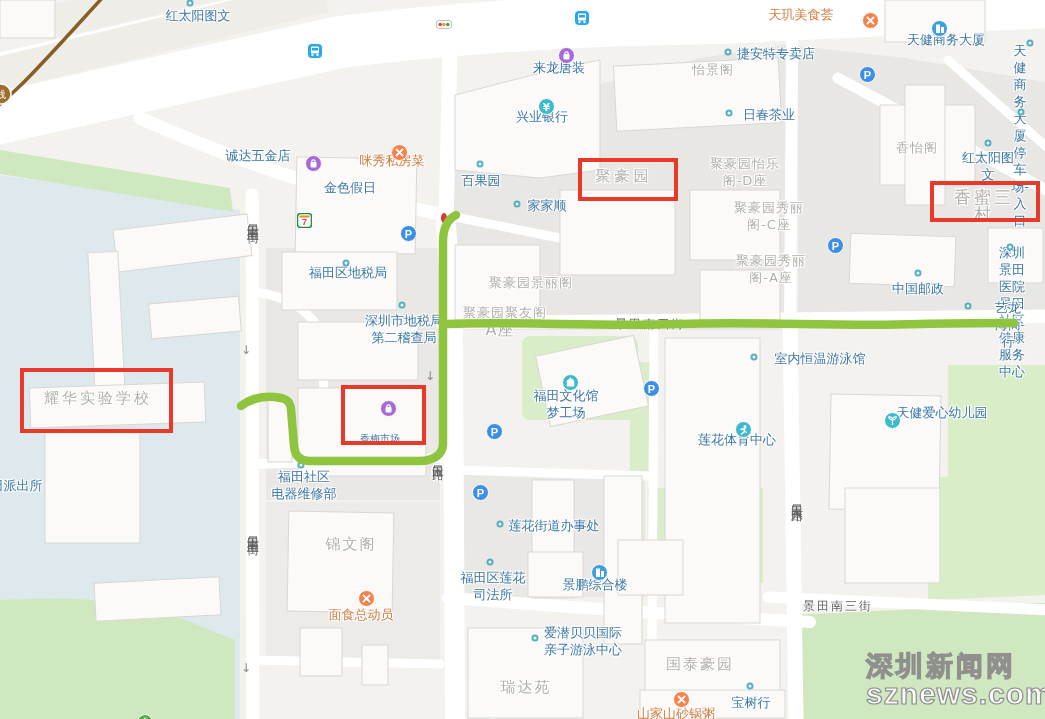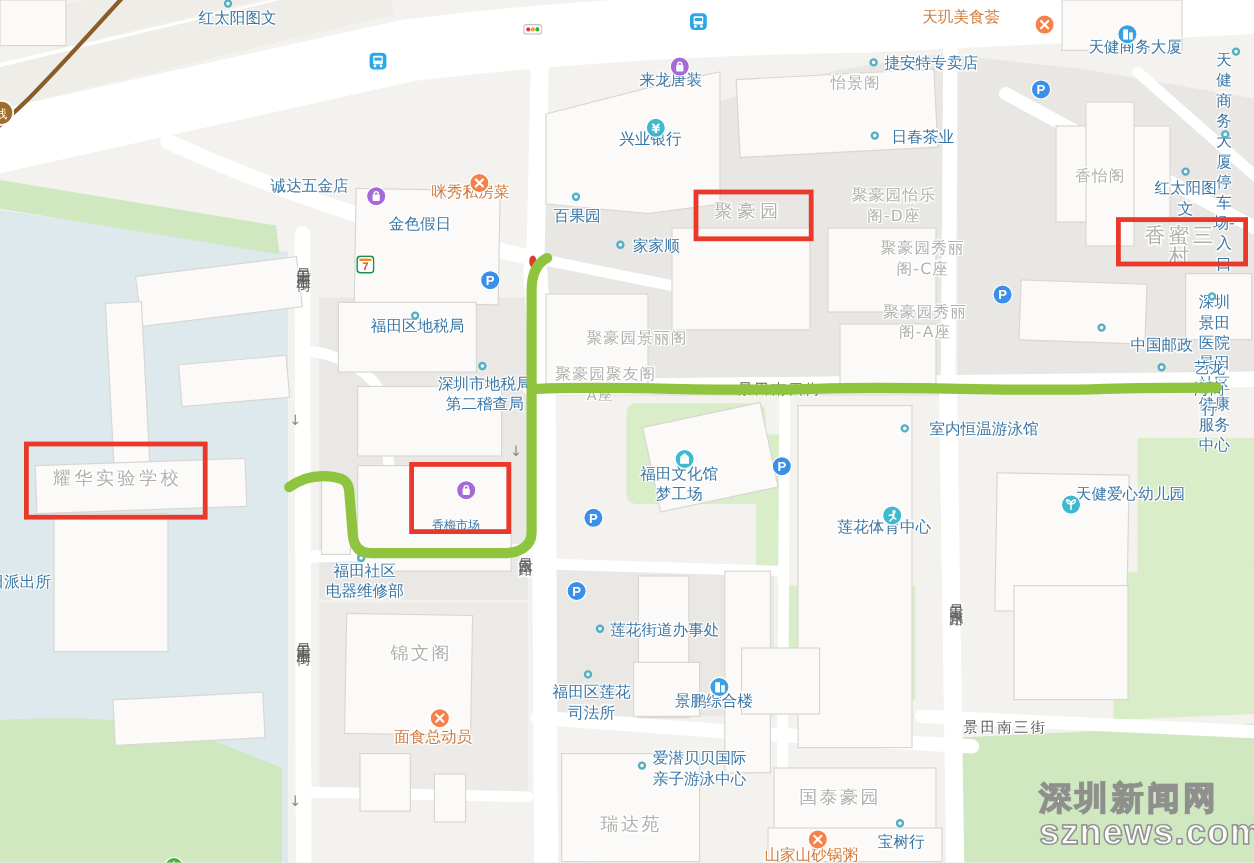--- a/index.html
+++ b/index.html
@@ -129,21 +129,21 @@
       <div class="lbl poi" style="left: 946px; top: 31px;">天健商务大厦</div>
       <div class="lbl poi" style="left: 1020px; top: 42px;">天健商务大厦
 停车场-入口</div>
       <div class="lbl poi" style="left: 542px; top: 108px;">兴业银行</div>
       <div class="lbl poi" style="left: 769px; top: 106px;">日春茶业</div>
       <div class="lbl poi" style="left: 988px; top: 149px;">红太阳图文</div>
       <div class="lbl poi" style="left: 258px; top: 147px;">诚达五金店</div>
       <div class="lbl poi" style="left: 481px; top: 172px;">百果园</div>
       <div class="lbl poi" style="left: 350px; top: 179px;">金色假日</div>
       <div class="lbl poi" style="left: 547px; top: 197px;">家家顺</div>
-      <div class="lbl poi" style="left: 968px; top: 280px;">中国邮政</div>
+      <div class="lbl poi" style="left: 918px; top: 280px;">中国邮政</div>
       <div class="lbl poi" style="left: 1012px; top: 244px;">深圳景田医院景田
 社区健康服务中心</div>
       <div class="lbl poi" style="left: 1008px; top: 299px;">艺龙海商行</div>
       <div class="lbl poi" style="left: 348px; top: 264px;">福田区地税局</div>
       <div class="lbl poi" style="left: 404px; top: 312px;">深圳市地税局
 第二稽查局</div>
       <div class="lbl poi" style="left: 380px; top: 413px; font-size: 10px; margin-top: 17px;">香梅市场</div>
       <div class="lbl poi" style="left: 566px; top: 387px;">福田文化馆
 梦工场</div>
       <div class="lbl poi" style="left: 820px; top: 350px;">室内恒温游泳馆</div>
@@ -168,21 +168,21 @@
 阁-D座</div>
       <div class="lbl area" style="left: 769px; top: 199px;">聚豪园秀丽
 阁-C座</div>
       <div class="lbl area" style="left: 771px; top: 252px;">聚豪园秀丽
 阁-A座</div>
       <div class="lbl area" style="left: 917px; top: 139px;">香怡阁</div>
       <div class="lbl area" style="left: 624px; top: 168px; font-size: 15px; letter-spacing: 4px;">聚豪园</div>
       <div class="lbl area" style="left: 984px; top: 189px; font-size: 17px; letter-spacing: 3px;">香蜜三村</div>
       <div class="lbl area" style="left: 531px; top: 274px;">聚豪园景丽阁</div>
       <div class="lbl area" style="left: 505px; top: 304px;">聚豪园聚友阁</div>
-      <div class="lbl area" style="left: 500px; top: 321px; font-size: 12px;">A座</div>
+      <div class="lbl area" style="left: 500px; top: 321px; font-size: 16px;">A座</div>
       <div class="lbl area" style="left: 98px; top: 390px; font-size: 15px; letter-spacing: 3px;">耀华实验学校</div>
       <div class="lbl area" style="left: 351px; top: 536px; font-size: 15px; letter-spacing: 2px;">锦文阁</div>
       <div class="lbl area" style="left: 526px; top: 679px; font-size: 15px; letter-spacing: 2px;">瑞达苑</div>
       <div class="lbl area" style="left: 700px; top: 656px; font-size: 15px; letter-spacing: 2px;">国泰豪园</div>
       <div class="lbl roadv" style="left: 253px; top: 214px;">景田南五街</div>
       <div class="lbl roadv" style="left: 253px; top: 526px;">景田南五街</div>
       <div class="lbl roadv" style="left: 438px; top: 455px;">景田路</div>
       <div class="lbl roadv" style="left: 797px; top: 494px;">景田东路</div>
       <div class="lbl road" style="left: 838px; top: 598px;">景田南三街</div>
       <div class="lbl road" style="left: 650px; top: 316px;">景田南四街</div>

